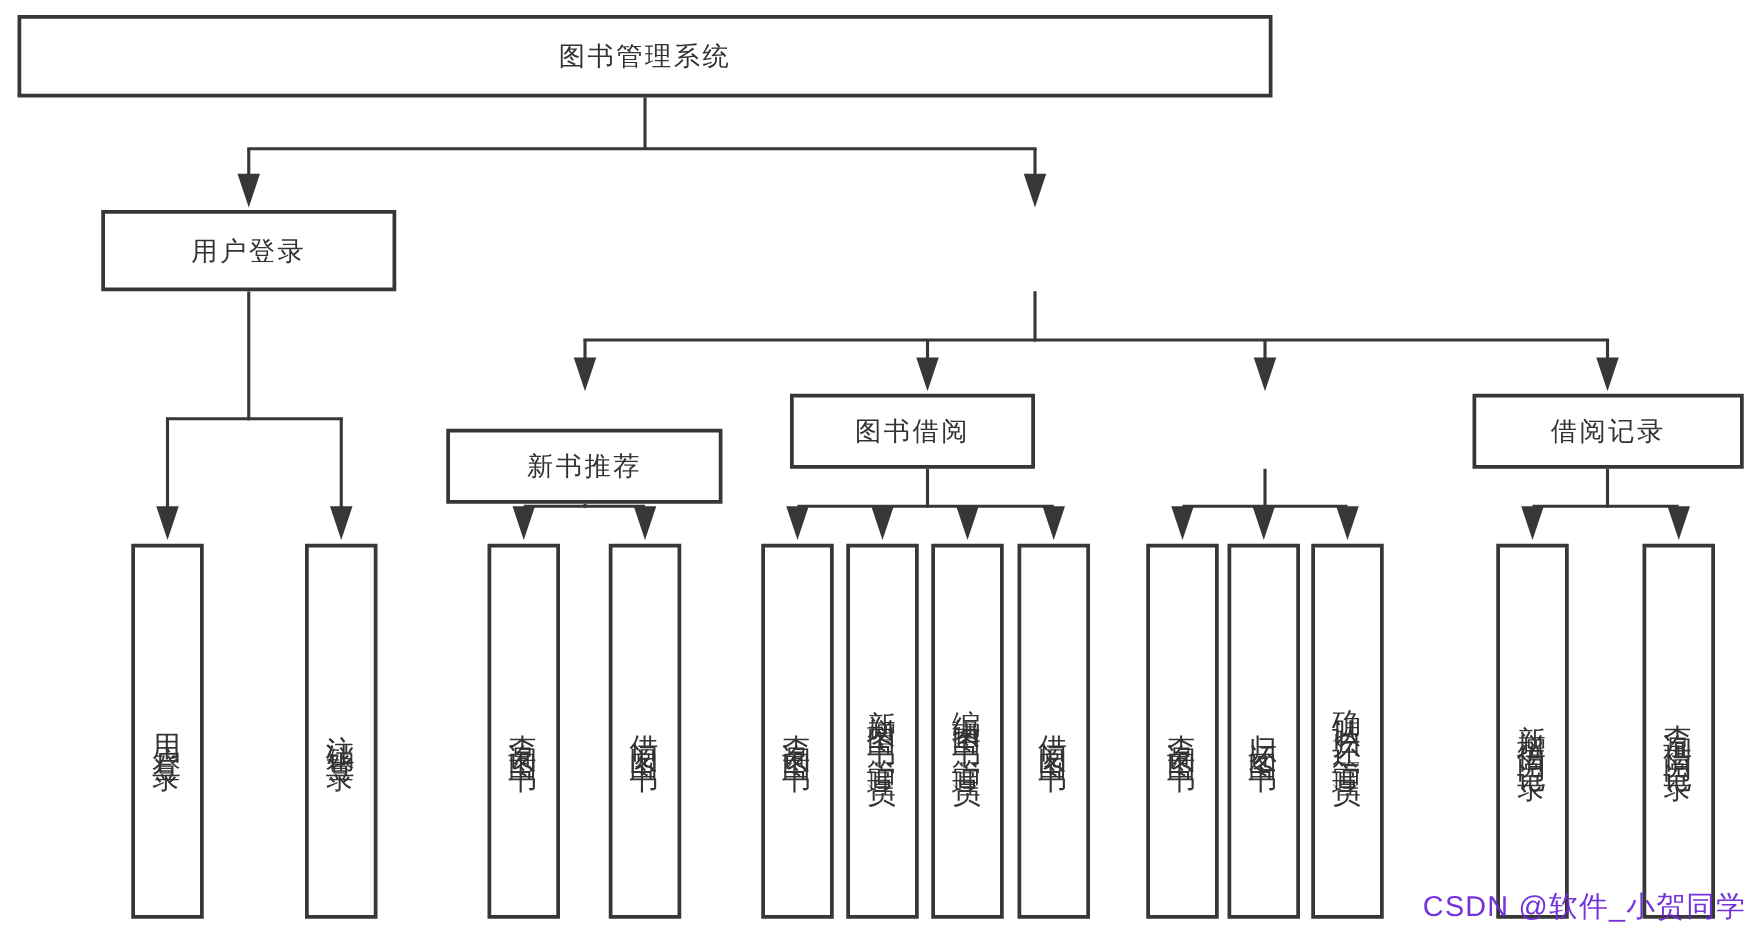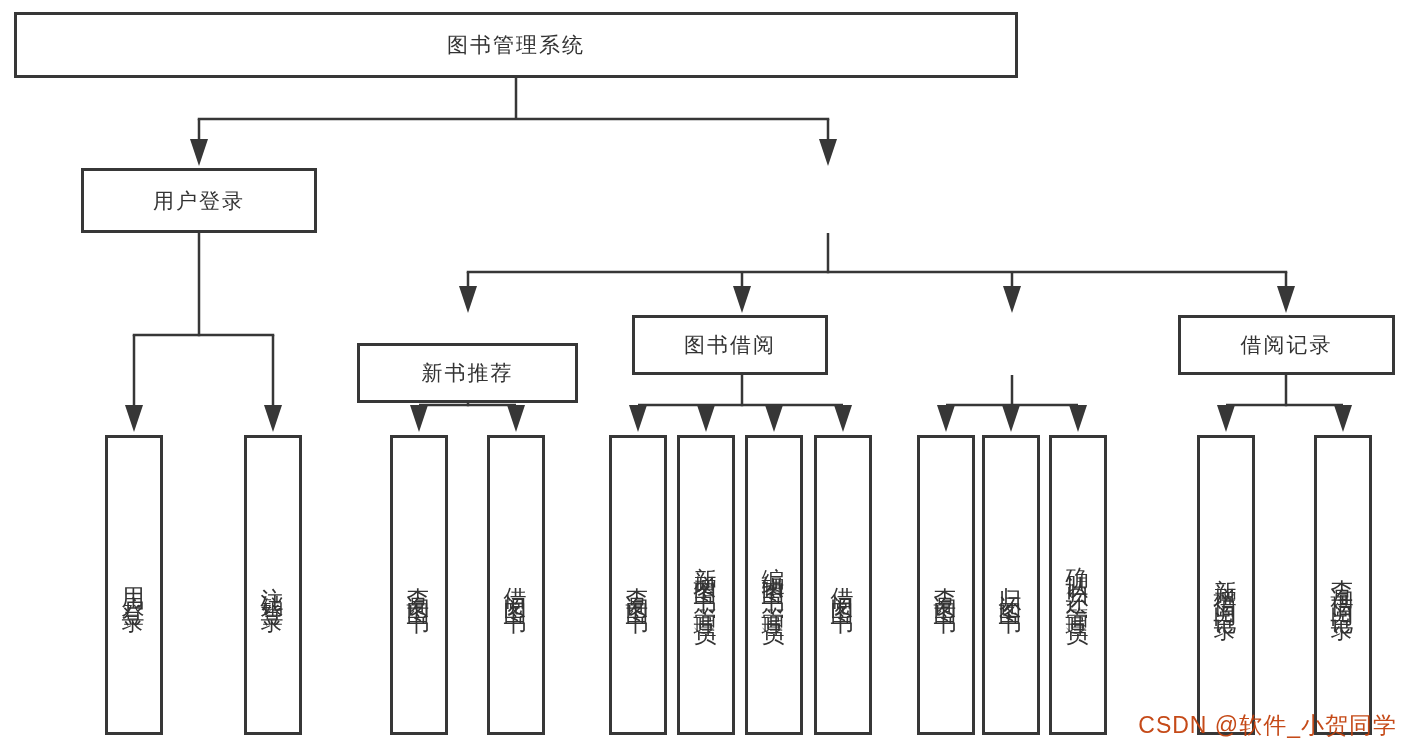--- a/index.html
+++ b/index.html
@@ -49,21 +49,21 @@
     letter-spacing: 8px;
     white-space: nowrap;
   }
 
   .watermark {
     position: absolute;
     right: 8px;
     bottom: 6px;
     font-size: 23px;
     letter-spacing: 1px;
-    color: #c2410c;
+    color: #6d28d9;
     opacity: 0.95;
     z-index: 5;
     white-space: nowrap;
   }
 </style>
 </head>
 <body>
 
 <div class="canvas">
 

